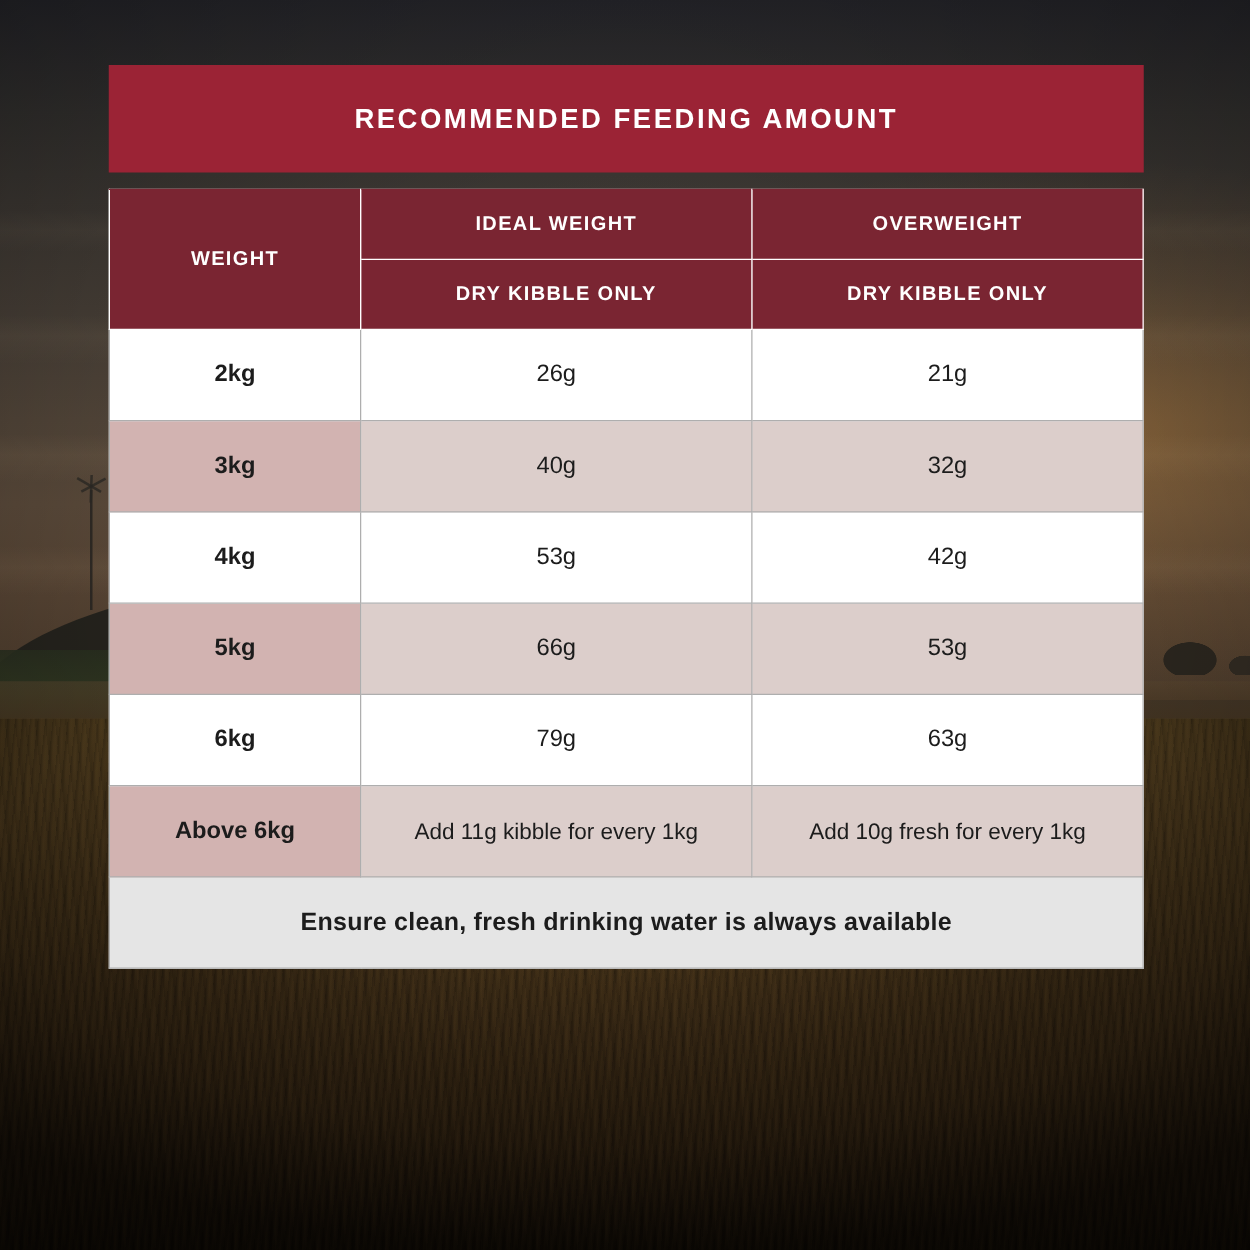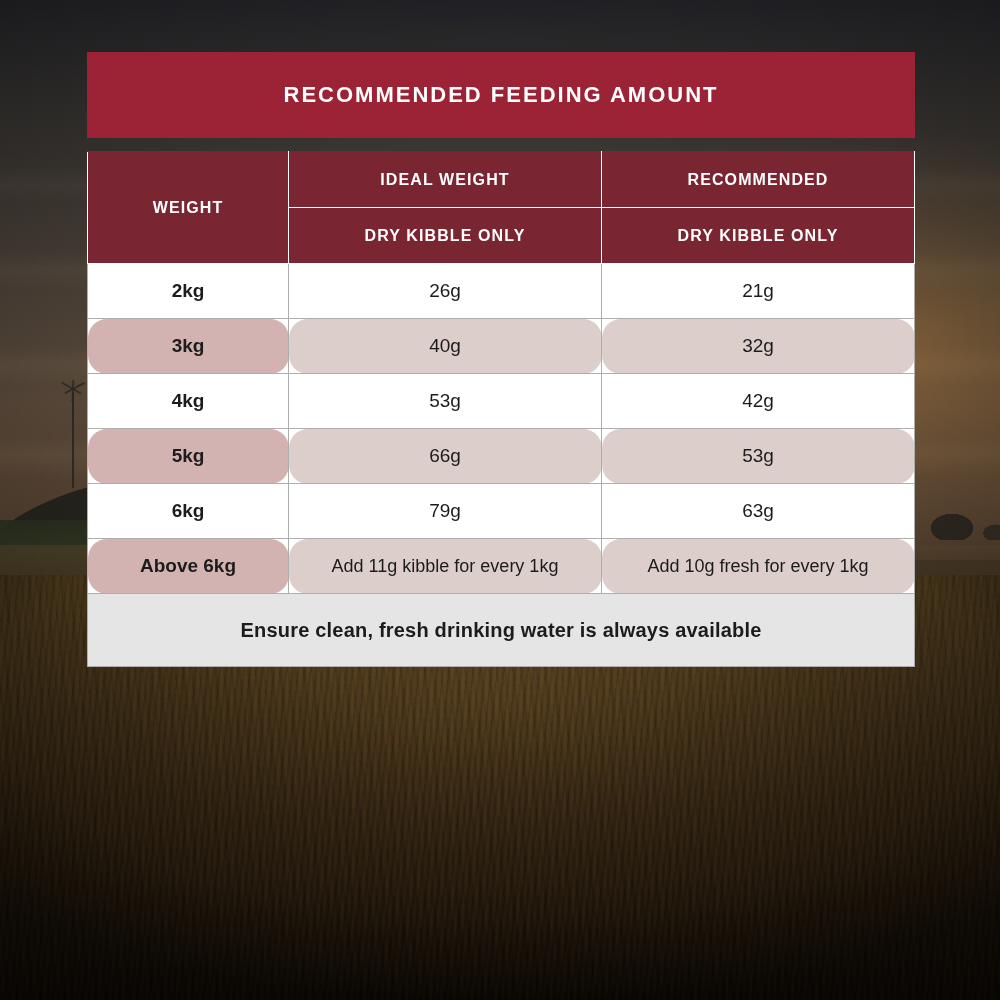--- a/index.html
+++ b/index.html
@@ -148,36 +148,36 @@
     font-size:16px;
     letter-spacing:1.1px;
     font-weight:bold;
     height:56px;
   }
   .hdr-weight { height:112px; font-size:16px; letter-spacing:1.1px;margin-top:40px; }
   .hdr-top { border-top-color:#7a2532 !important; }
 
   
   .row-odd  td { background:#ffffff; }
-  .row-even td { background:#dccecb;border-radius:19px; }
+  .row-even td { background:#dccecb; }
   .row-even td.first-col { background:#d2b3b1; }
   .row-odd  td.first-col { background:#ffffff; }
 
   .first-col {
     font-size:19px;
     font-weight:bold;
     color:#1c1c1c;
   }
   .data-col {
     font-size:19px;
     font-weight:normal;
     color:#1c1c1c;
   }
   .data-col.note { font-size:18px; }
-  .body-row td { height:55px; }
+  .body-row td { height:73px; }
 
   .footer-cell {
     background:#e5e5e5;
     height:73px;
     font-size:20px;
     font-weight:bold;
     color:#1c1c1c;
     letter-spacing:0.2px;
   }
 </style>
@@ -208,21 +208,21 @@
 <table id="feeding-table">
   <colgroup>
     <col class="col-w">
       <col class="col-d">
       <col class="col-d">
   </colgroup>
   <thead>
     <tr>
       <th class="hdr-cell hdr-weight hdr-top" rowspan="2">WEIGHT</th>
       <th class="hdr-cell hdr-top">IDEAL WEIGHT</th>
-      <th class="hdr-cell hdr-top">RECOMMENDED</th>
+      <th class="hdr-cell hdr-top">OVERWEIGHT</th>
     </tr>
     <tr>
       <th class="hdr-cell">DRY KIBBLE ONLY</th>
       <th class="hdr-cell">DRY KIBBLE ONLY</th>
     </tr>
   </thead>
   <tbody>
     <tr class="body-row row-odd">
       <td class="first-col">2kg</td>
       <td class="data-col">26g</td>

